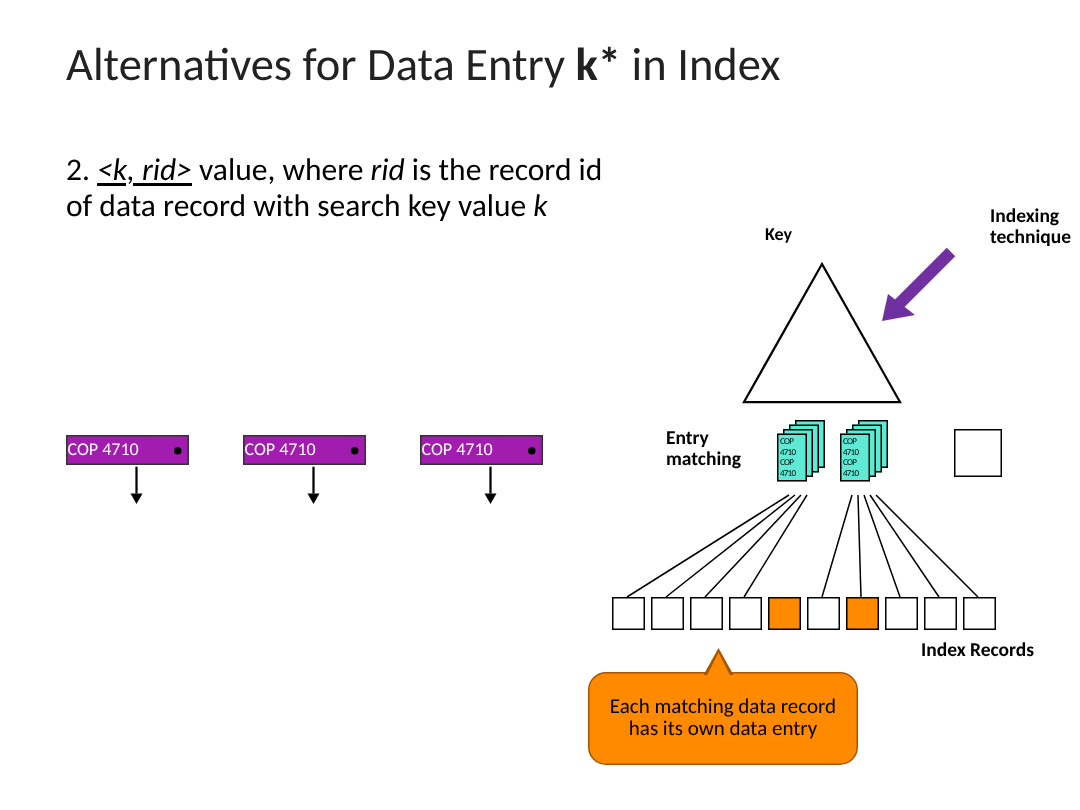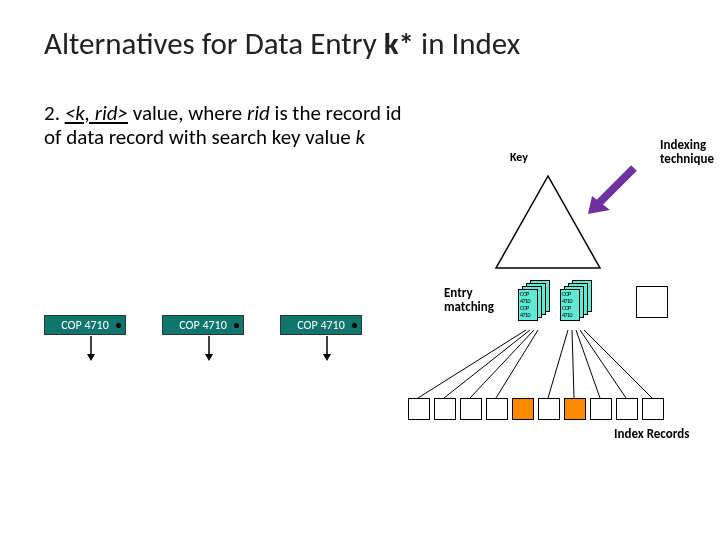--- a/index.html
+++ b/index.html
@@ -6,21 +6,21 @@
   html, body { width: 720px; height: 540px; font-family: Calibri, Arial, sans-serif; background: #fff; color: #000; }
   .slide { position: relative; width: 720px; height: 540px; }
   .title { position: absolute; left: 44px; top: 24px; font-size: 31px; font-weight: 400; color: #222; }
   .title .kstar { font-weight: 700; }
   .bullets { position: absolute; left: 44px; top: 88px; width: 360px; font-size: 21px; line-height: 1.12; }
   .bullets p { margin-bottom: 14px; }
   .bullets .kital { font-style: italic; }
   .bullets .ul { text-decoration: underline; }
   .bullets .indent { padding-left: 26px; }
   .tagrow { position: absolute; left: 44px; top: 290px; display: flex; gap: 36px; }
-  .tag { position: relative; width: 82px; height: 20px; background: #0f766e; border: 1px solid #333; color: #fff; font-size: 12px; display: flex; align-items: center; justify-content: center; margin-top: 25px; }
+  .tag { position: relative; width: 82px; height: 20px; background: #a21caf; border: 1px solid #333; color: #fff; font-size: 12px; display: flex; align-items: center; justify-content: flex-start; }
   .tag .dot { position: absolute; right: 4px; top: 7px; width: 5px; height: 5px; background: #000; border-radius: 50%; }
   .tag .arrowdown { position: absolute; left: 40px; top: 20px; }
   .arrowdown svg { display: block; }
   .key-label { position: absolute; left: 510px; top: 150px; font-size: 12px; font-weight: 700; }
   .idx-label { position: absolute; left: 612px; top: 138px; font-size: 13px; font-weight: 700; line-height: 1.1; margin-left: 48px; }
   .idx-arrow { position: absolute; left: 584px; top: 160px; }
   .triangle { position: absolute; left: 488px; top: 172px; }
   .de-label { position: absolute; left: 444px; top: 286px; font-size: 13px; font-weight: 700; line-height: 1.1; }
   .de-stack { position: absolute; left: 518px; top: 280px; }
   .de-stack .box { position: absolute; width: 20px; height: 32px; border: 1px solid #000; background: #5eead4; font-size: 6px; line-height: 7px; padding: 1px 0 0 1px; letter-spacing: -0.5px; }
@@ -135,14 +135,19 @@
     <line x1="126" y1="10" x2="62" y2="78" stroke="#000" stroke-width="1"></line>
     <line x1="130" y1="10" x2="88" y2="78" stroke="#000" stroke-width="1"></line>
     <line x1="160" y1="10" x2="140" y2="78" stroke="#000" stroke-width="1"></line>
     <line x1="164" y1="10" x2="166" y2="78" stroke="#000" stroke-width="1"></line>
     <line x1="168" y1="10" x2="192" y2="78" stroke="#000" stroke-width="1"></line>
     <line x1="172" y1="10" x2="218" y2="78" stroke="#000" stroke-width="1"></line>
     <line x1="176" y1="10" x2="244" y2="78" stroke="#000" stroke-width="1"></line>
   </svg>
 </div>
 
+<div class="callout">
+  <span class="tailb"></span>
+  <span class="tail"></span>
+  <span>Each matching data record has its own data entry</span>
+</div>
 
 </div>
 
 </body></html>

